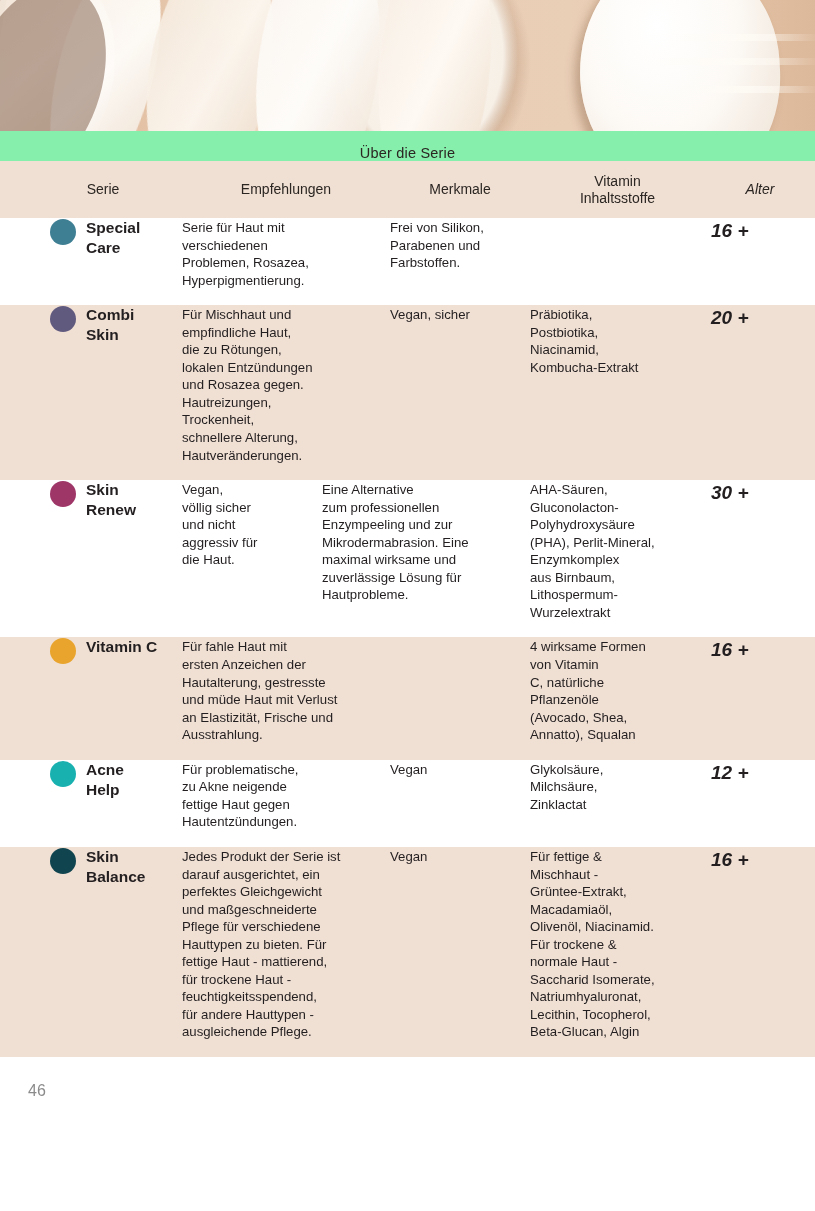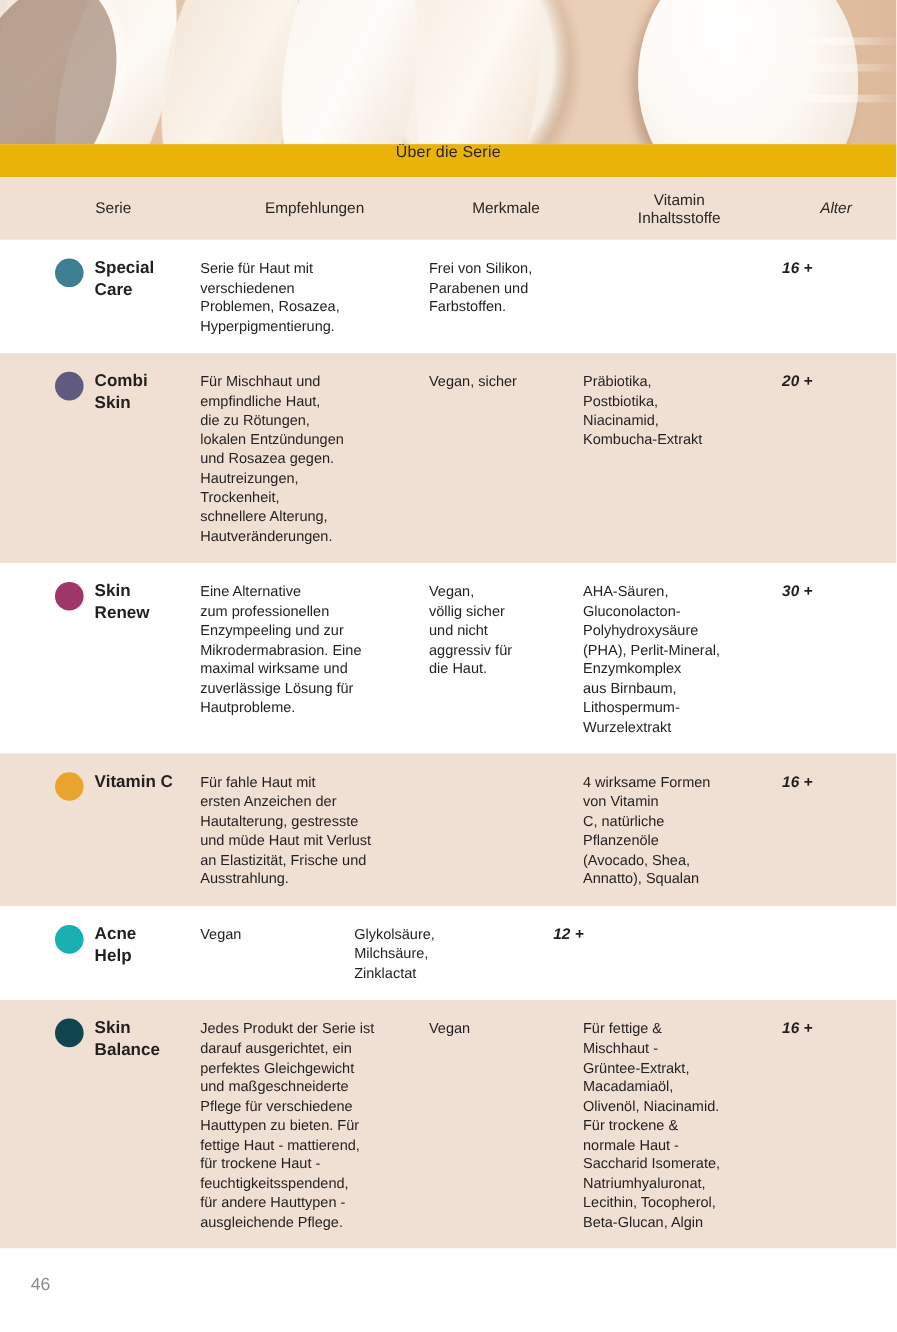--- a/index.html
+++ b/index.html
@@ -77,23 +77,23 @@
   .dark-edge {
     position: absolute;
     background: rgba(110,74,50,0.45);
     border-radius: 50%;
   }
 
   
   .title-band {
     width: 815px;
     height: 30px;
-    background: #eab308;
-    display: flex;
-    align-items: flex-start;
+    background: #86efac;
+    display: flex;
+    align-items: flex-end;
     justify-content: center;
     font-size: 14.5px;
     color: #2b2622;
     letter-spacing: .2px;
   }
 
   
   .col-head {
     width: 815px;
     background: #f0dfd3;
@@ -112,21 +112,20 @@
   .c-akt    { width: 175px; }
   .c-alter  { width: 110px; font-style: italic; }
 
   
   .rows { width: 815px; }
   .row {
     width: 815px;
     display: flex;
     align-items: flex-start;
     box-sizing: border-box;
-    padding-top: 16px;
     padding-bottom: 16px;
     font-size: 13.2px;
     line-height: 1.33;
   }
   .row.alt   { background: #f0dfd3; }
   .row.plain { background: #ffffff; }
 
   .cell { box-sizing: border-box; }
 
   .serie-cell {
@@ -146,21 +145,21 @@
     font-size: 15.5px;
     font-weight: 700;
     line-height: 1.28;
     color: #231f20;
     white-space: pre-line;
   }
   .desc-cell  { padding-right: 14px; white-space: pre-line; }
   .merk-cell  { padding-right: 12px; white-space: pre-line; }
   .akt-cell   { padding-right: 12px; white-space: pre-line; }
   .alter-cell {
-    font-size: 14px;
+    font-size: 19px;
     font-weight: 700;
     text-align: left;
     padding-left: 6px;
     white-space: nowrap;
   }
 
   
   .row .desc-cell, .row .merk-cell, .row .akt-cell { margin-top: 1px; }
 
   
@@ -246,32 +245,32 @@
 Niacinamid,
 Kombucha-Extrakt</div>
       <div class="cell c-alter alter-cell">20 +</div>
     </div>
     <div class="row plain">
       <div class="cell c-serie serie-cell">
         <span class="dot" style="background: rgb(158, 54, 104);"></span>
         <span class="serie-name">Skin
 Renew</span>
       </div>
+      <div class="cell c-merk merk-cell">Vegan,
+völlig sicher
+und nicht
+aggressiv für
+die Haut.</div>
       <div class="cell c-empf desc-cell">Eine Alternative
 zum professionellen
 Enzympeeling und zur
 Mikrodermabrasion. Eine
 maximal wirksame und
 zuverlässige Lösung für
 Hautprobleme.</div>
-      <div class="cell c-merk merk-cell">Vegan,
-völlig sicher
-und nicht
-aggressiv für
-die Haut.</div>
       <div class="cell c-akt akt-cell">AHA-Säuren,
 Gluconolacton-
 Polyhydroxysäure
 (PHA), Perlit-Mineral,
 Enzymkomplex
 aus Birnbaum,
 Lithospermum-
 Wurzelextrakt</div>
       <div class="cell c-alter alter-cell">30 +</div>
     </div>
@@ -294,20 +293,24 @@
 (Avocado, Shea,
 Annatto), Squalan</div>
       <div class="cell c-alter alter-cell">16 +</div>
     </div>
     <div class="row plain">
       <div class="cell c-serie serie-cell">
         <span class="dot" style="background: rgb(25, 176, 176);"></span>
         <span class="serie-name">Acne
 Help</span>
       </div>
+      <div class="cell c-empf desc-cell">Für problematische,
+zu Akne neigende
+fettige Haut gegen
+Hautentzündungen.</div>
       <div class="cell c-merk merk-cell">Vegan</div>
       <div class="cell c-akt akt-cell">Glykolsäure,
 Milchsäure,
 Zinklactat</div>
       <div class="cell c-alter alter-cell">12 +</div>
     </div>
     <div class="row alt">
       <div class="cell c-serie serie-cell">
         <span class="dot" style="background: rgb(16, 69, 79);"></span>
         <span class="serie-name">Skin

